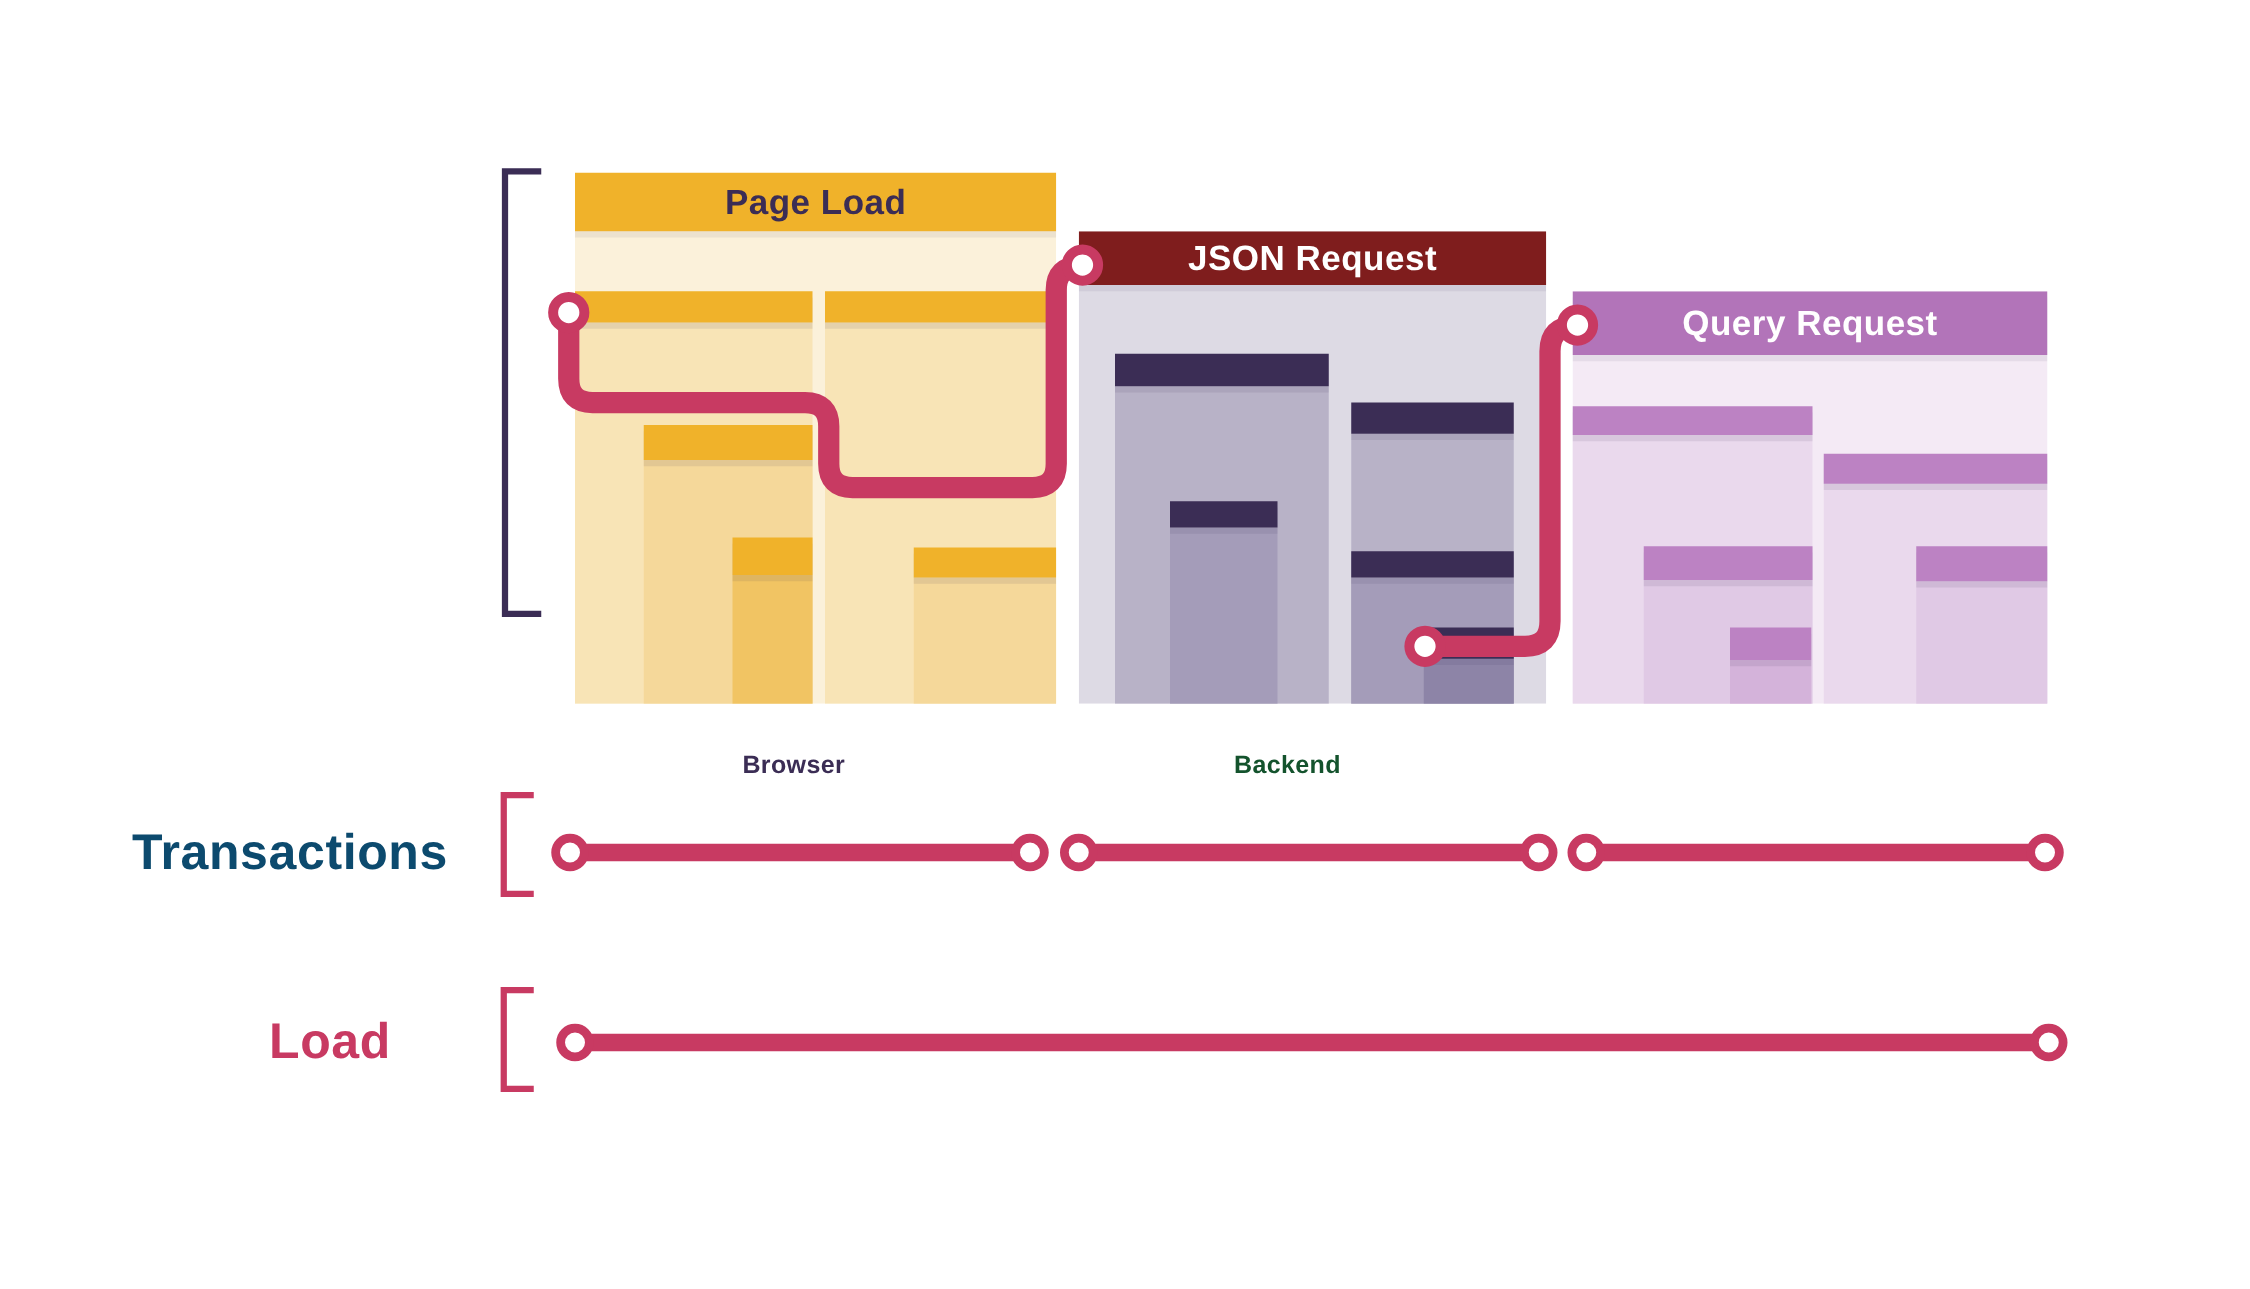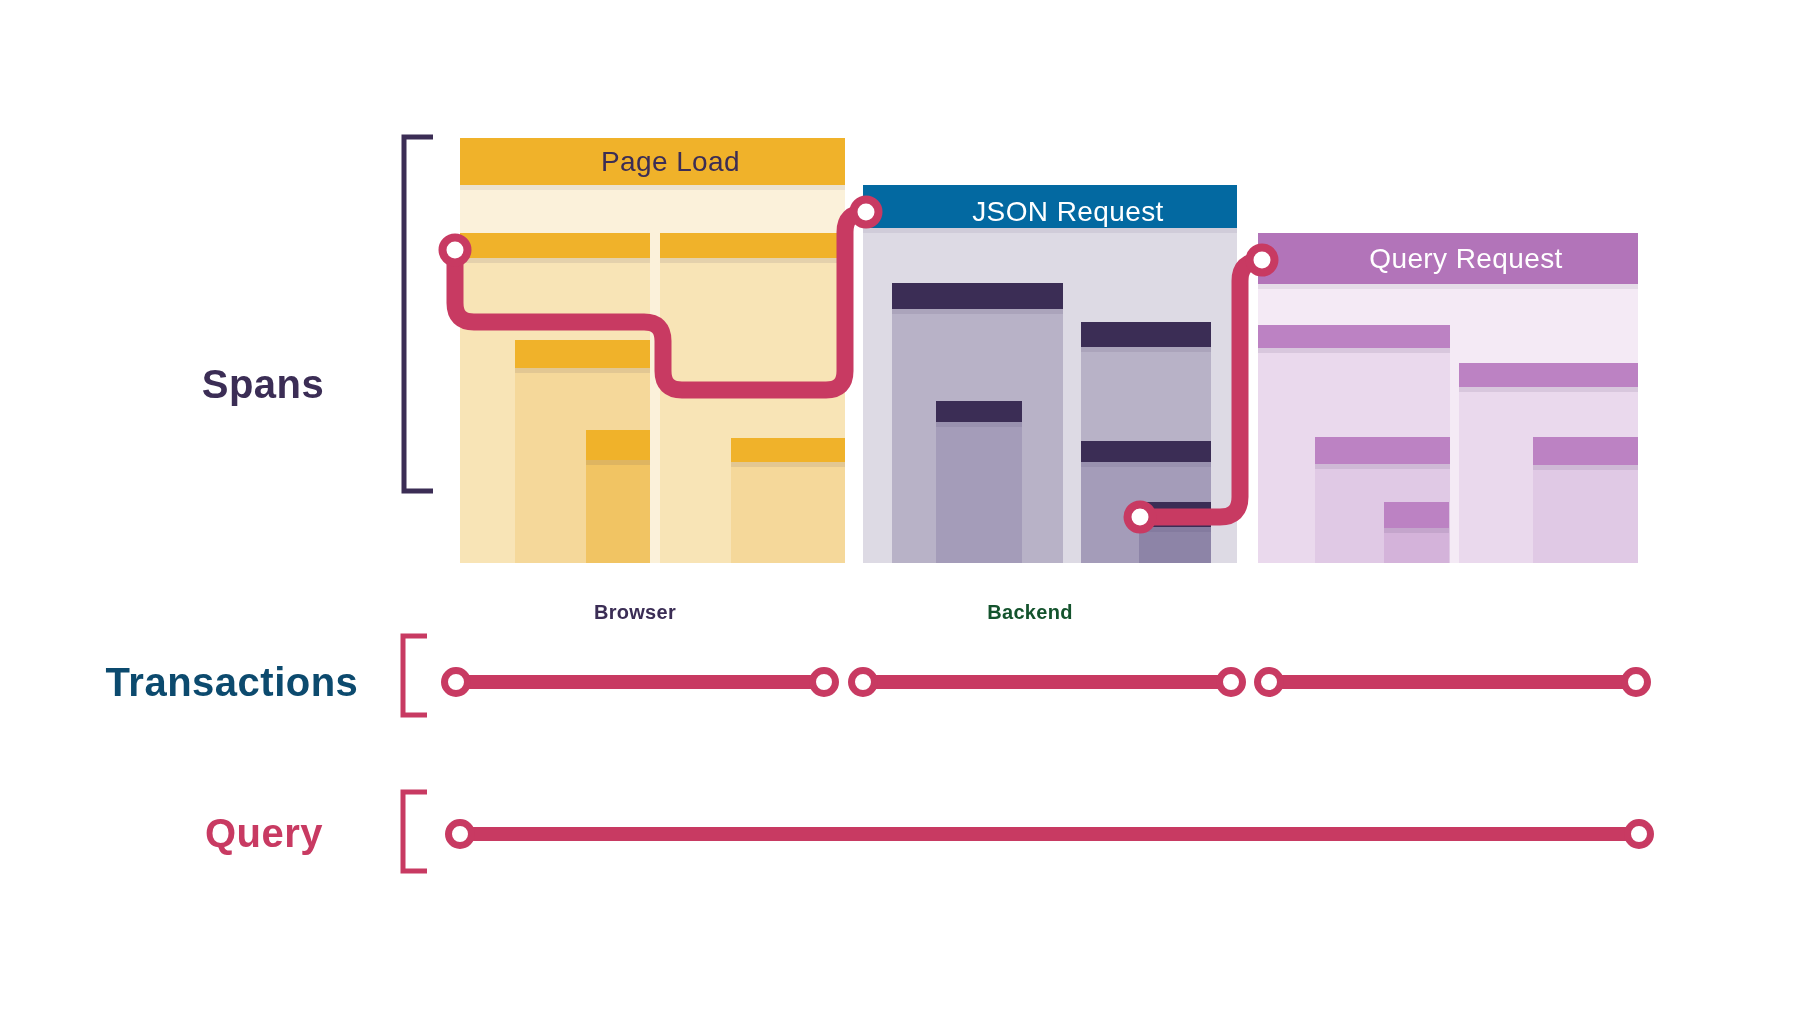--- a/index.html
+++ b/index.html
@@ -10,37 +10,35 @@
   .row-label{
     position:absolute;font-weight:bold;font-size:40px;text-align:center;letter-spacing:0.5px;
   }
   .tier-label{
     position:absolute;font-weight:bold;font-size:20px;text-align:center;letter-spacing:0.3px;
   }
   .panel{position:absolute;overflow:hidden;}
   .panel-header{
     position:absolute;left:0;top:0;width:100%;
     display:flex;align-items:center;justify-content:center;
-    font-weight:normal;font-size:28px;letter-spacing:0.4px;
+    font-weight:bold;font-size:28px;letter-spacing:0.4px;
     box-shadow:0 5px 0 rgba(59,45,85,0.08);
-    padding-left:18px;
   }
   .panel-body{position:absolute;left:0;width:100%;}
   .span-bar{position:absolute;box-shadow:0 5px 0 rgba(59,45,85,0.10);}
   .span-body{position:absolute;}
   #overlay{position:absolute;left:0;top:0;pointer-events:none;}
 </style>
 </head>
 <body>
 
 <div id="stage">
 
-  <div class="row-label" id="label-spans" style="left: 133px; top: 362px; width: 260px; color: rgb(59, 45, 85);">Spans</div>
   <div class="row-label" id="label-transactions" style="left: 82px; top: 660px; width: 300px; color: #0c4a6e;">Transactions</div>
-  <div class="row-label" id="label-trace" style="left: 134px; top: 811px; width: 260px; color: rgb(200, 58, 98);">Query</div>
+  <div class="row-label" id="label-trace" style="left: 134px; top: 811px; width: 260px; color: rgb(200, 58, 98);">Load</div>
 
   <div class="tier-label" style="left: 485px; top: 601px; width: 300px; color: rgb(59, 45, 85);">Browser</div>
   <div class="tier-label" style="left: 880px; top: 601px; width: 300px; color: #14532d;">Backend</div>
 
   <div class="panel" id="panel-page-load" style="left: 460px; top: 138px; width: 385px; height: 425px;">
     <div class="panel-body" style="top: 47px; height: 378px; background: rgb(251, 241, 218);"></div>
     <div class="panel-header" style="height: 47px; background: rgb(240, 178, 42); color: rgb(59, 45, 85);">
       <span>Page Load</span>
     </div>
   <div class="span-body" style="left: 0px; top: 120px; width: 190px; height: 305px; background: rgb(248, 228, 182);"></div>
@@ -50,21 +48,21 @@
       <div class="span-body" style="left: 55px; top: 230px; width: 135px; height: 195px; background: rgb(245, 216, 154);"></div>
       <div class="span-bar" style="left: 55px; top: 202px; width: 135px; height: 28px; background: rgb(240, 178, 42);"></div>
       <div class="span-body" style="left: 126px; top: 322px; width: 64px; height: 103px; background: rgb(241, 196, 99);"></div>
       <div class="span-bar" style="left: 126px; top: 292px; width: 64px; height: 30px; background: rgb(240, 178, 42);"></div>
       <div class="span-body" style="left: 271px; top: 324px; width: 114px; height: 101px; background: rgb(245, 216, 154);"></div>
       <div class="span-bar" style="left: 271px; top: 300px; width: 114px; height: 24px; background: rgb(240, 178, 42);"></div>
     </div>
 
   <div class="panel" id="panel-json-request" style="left: 863px; top: 185px; width: 374px; height: 378px;">
     <div class="panel-body" style="top: 43px; height: 335px; background: rgb(221, 218, 228);"></div>
-    <div class="panel-header" style="height: 43px; background: #0369a1; color: rgb(255, 255, 255); align-items: flex-end;">
+    <div class="panel-header" style="height: 43px; background: #7f1d1d; color: rgb(255, 255, 255);">
       <span>JSON Request</span>
     </div>
   <div class="span-body" style="left: 29px; top: 124px; width: 171px; height: 254px; background: rgb(184, 178, 199);"></div>
       <div class="span-bar" style="left: 29px; top: 98px; width: 171px; height: 26px; background: rgb(59, 45, 85);"></div>
       <div class="span-body" style="left: 73px; top: 237px; width: 86px; height: 141px; background: rgb(164, 156, 185);"></div>
       <div class="span-bar" style="left: 73px; top: 216px; width: 86px; height: 21px; background: rgb(59, 45, 85);"></div>
       <div class="span-body" style="left: 218px; top: 162px; width: 130px; height: 216px; background: rgb(184, 178, 199);"></div>
       <div class="span-bar" style="left: 218px; top: 137px; width: 130px; height: 25px; background: rgb(59, 45, 85);"></div>
       <div class="span-body" style="left: 218px; top: 277px; width: 130px; height: 101px; background: rgb(164, 156, 185);"></div>
       <div class="span-bar" style="left: 218px; top: 256px; width: 130px; height: 21px; background: rgb(59, 45, 85);"></div>

